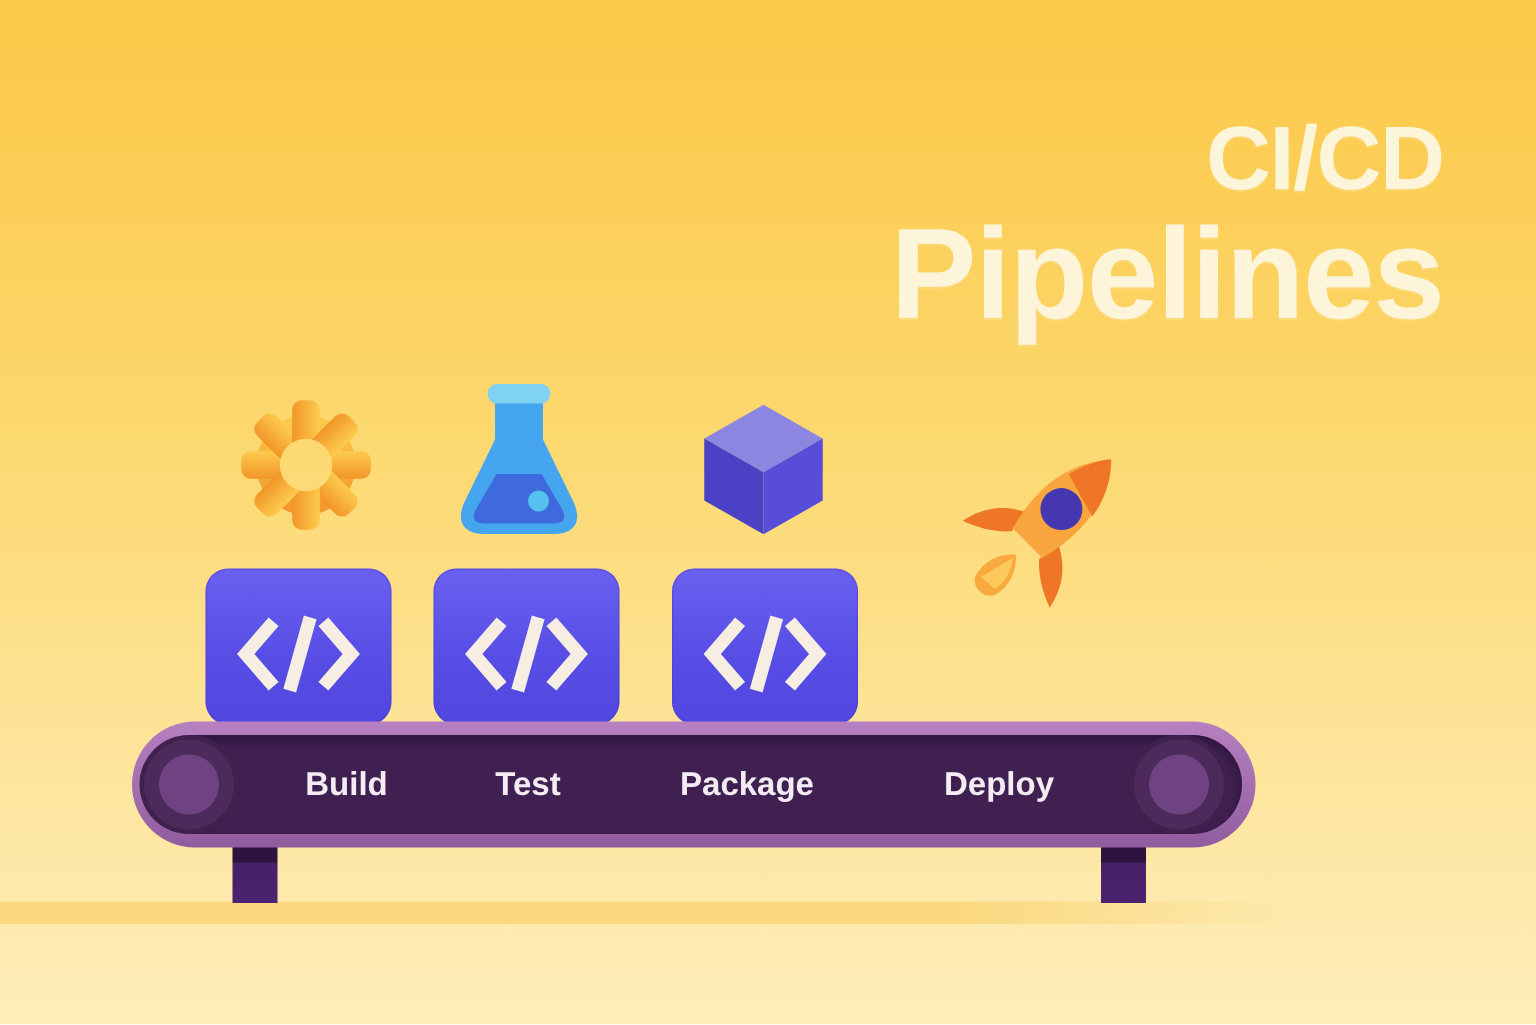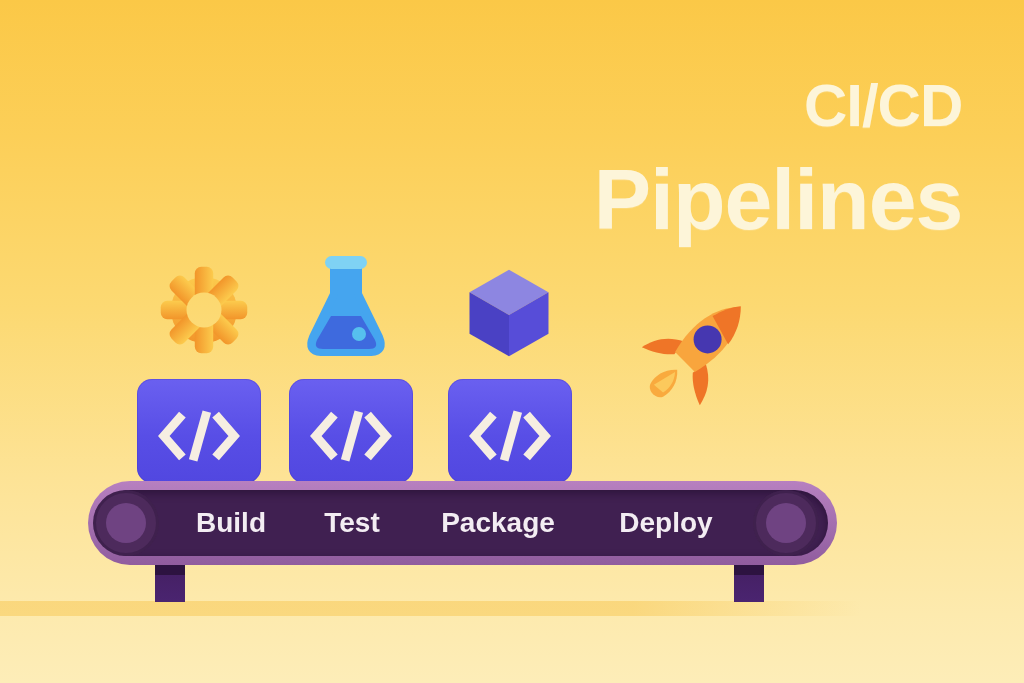--- a/index.html
+++ b/index.html
@@ -8,21 +8,21 @@
     position:relative;width:1024px;height:683px;overflow:hidden;
     background:linear-gradient(180deg,#fbc847 0%,#fccf58 20%,#fcd972 45%,#fde396 70%,#fdeaae 90%,#fdedb8 100%);
   }
   
   .title{
     position:absolute;left:778px;top:74px;transform:translateX(-50%);
     text-align:center;color:#fdf5d9;font-weight:bold;line-height:1.06;letter-spacing:-1px;
     text-shadow:0 1px 0 rgba(255,255,255,0.15);
   }
   .title .l1{display:block;font-size:60px;text-align:right;}
-  .title .l2{display:block;font-size:86px;margin-top:16px;}
+  .title .l2{display:block;font-size:86px;}
   
   .code-box{
     position:absolute;top:379px;width:124px;height:104px;border-radius:15px;
     background:linear-gradient(180deg,#6a60f0 0%,#584ee6 55%,#5147e0 100%);
     box-shadow:inset 0 0 0 1px rgba(70,55,200,0.35);
     display:flex;align-items:center;justify-content:center;z-index:2;
   }
   .code-box svg{margin-top:10px;}
   .box1{left:137px;} .box2{left:289px;} .box3{left:448px;}
   
@@ -48,21 +48,21 @@
     top:9px;
   }
   .roller-left{left:5px;}
   .roller-right{left:665px;}
   .roller-hub{
     position:absolute;left:50%;top:50%;transform:translate(-50%,-50%);
     width:40px;height:40px;border-radius:50%;background:#6f4382;
   }
   .stage-label{
     position:absolute;top:42px;transform:translate(-50%,-50%);
-    color:#f3edf3;font-size:28px;font-weight:bold;white-space:nowrap;
+    color:#f3edf3;font-size:22px;font-weight:bold;white-space:nowrap;
   }
   .lbl-build{left:143px;} .lbl-test{left:264px;} .lbl-package{left:410px;} .lbl-deploy{left:578px;}
   
   .leg{
     position:absolute;top:563px;width:30px;height:39px;z-index:1;
     background:linear-gradient(180deg,#2d1340 0%,#2d1340 30%,#462166 32%,#4a2470 100%);
   }
   .leg-left{left:155px;} .leg-right{left:734px;}
   .ground-shadow{
     position:absolute;left:0;top:601px;width:880px;height:15px;z-index:0;

